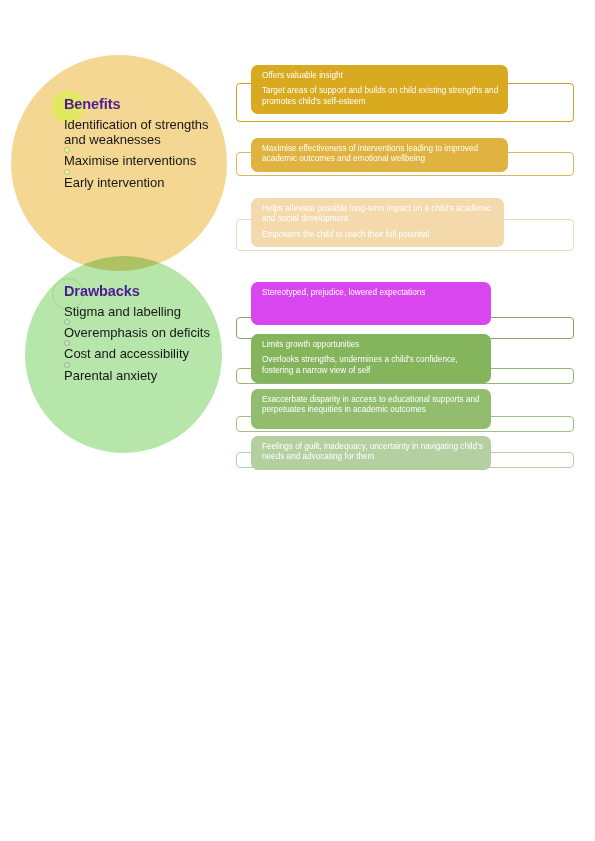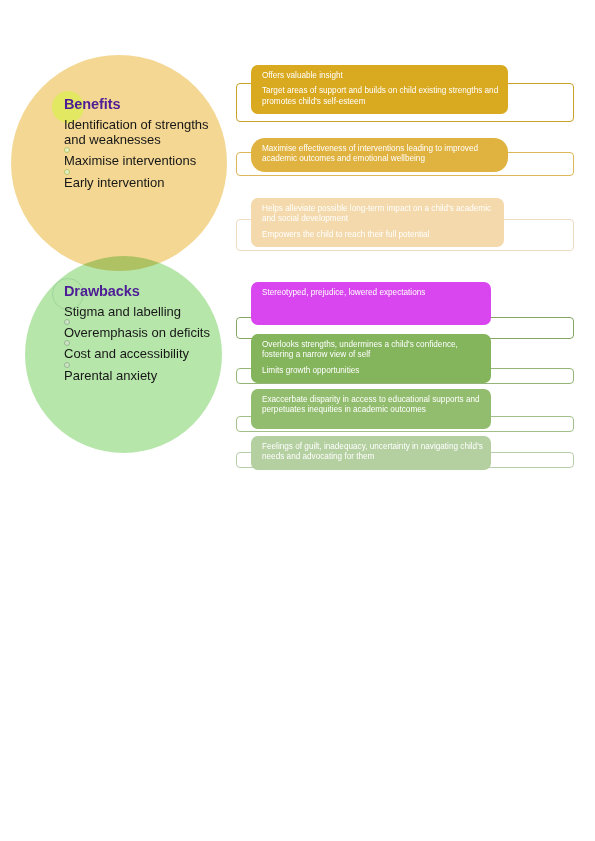--- a/index.html
+++ b/index.html
@@ -161,21 +161,21 @@
   <div class="callout" id="b0" style="left: 0px; top: 0px; width: 595px; height: 0px;">
     <div class="callout-outline" style="left: 236px; top: 83px; width: 338px; height: 39px; border-color: rgb(201, 162, 42);"></div>
     <div class="callout-fill" style="left: 251px; top: 65px; width: 257px; min-height: 46px; background: rgb(217, 169, 31);">
       <p class="callout-line">Offers valuable insight</p>
       <p class="callout-line">Target areas of support and builds on child existing strengths and promotes child's self-esteem</p>
     </div>
   </div>
 
   <div class="callout" id="b1" style="left: 0px; top: 0px; width: 595px; height: 0px;">
     <div class="callout-outline" style="left: 236px; top: 152px; width: 338px; height: 24px; border-color: rgb(221, 183, 90);"></div>
-    <div class="callout-fill" style="left: 251px; top: 138px; width: 257px; min-height: 30px; background: rgb(224, 178, 63); border-radius: 14px;">
+    <div class="callout-fill" style="left: 251px; top: 138px; width: 257px; min-height: 30px; background: rgb(224, 178, 63);">
       <p class="callout-line">Maximise effectiveness of interventions leading to improved academic outcomes and emotional wellbeing</p>
     </div>
   </div>
 
   <div class="callout" id="b2" style="left: 0px; top: 0px; width: 595px; height: 0px;">
     <div class="callout-outline" style="left: 236px; top: 219px; width: 338px; height: 32px; border-color: rgb(237, 220, 195);"></div>
     <div class="callout-fill" style="left: 251px; top: 198px; width: 253px; min-height: 47px; background: rgb(243, 217, 171);">
       <p class="callout-line">Helps alleviate possible long-term impact on a child's academic and social development</p>
       <p class="callout-line">Empowers the child to reach their full potential</p>
     </div>
@@ -184,22 +184,22 @@
   <div class="callout" id="d0" style="left: 0px; top: 0px; width: 595px; height: 0px;">
     <div class="callout-outline" style="left: 236px; top: 317px; width: 338px; height: 22px; border-color: rgb(132, 168, 98);"></div>
     <div class="callout-fill" style="left: 251px; top: 282px; width: 240px; min-height: 43px; background: #d946ef;">
       <p class="callout-line">Stereotyped, prejudice, lowered expectations</p>
     </div>
   </div>
 
   <div class="callout" id="d1" style="left: 0px; top: 0px; width: 595px; height: 0px;">
     <div class="callout-outline" style="left: 236px; top: 368px; width: 338px; height: 16px; border-color: rgb(148, 181, 119);"></div>
     <div class="callout-fill" style="left: 251px; top: 334px; width: 240px; min-height: 45px; background: rgb(132, 180, 92);">
+      <p class="callout-line">Limits growth opportunities</p>
       <p class="callout-line">Overlooks strengths, undermines a child's confidence, fostering a narrow view of self</p>
-      <p class="callout-line">Limits growth opportunities</p>
     </div>
   </div>
 
   <div class="callout" id="d2" style="left: 0px; top: 0px; width: 595px; height: 0px;">
     <div class="callout-outline" style="left: 236px; top: 416px; width: 338px; height: 16px; border-color: rgb(163, 191, 137);"></div>
     <div class="callout-fill" style="left: 251px; top: 389px; width: 240px; min-height: 40px; background: rgb(147, 189, 110);">
       <p class="callout-line">Exaccerbate disparity in access to educational supports and perpetuates inequities in academic outcomes</p>
     </div>
   </div>
 

